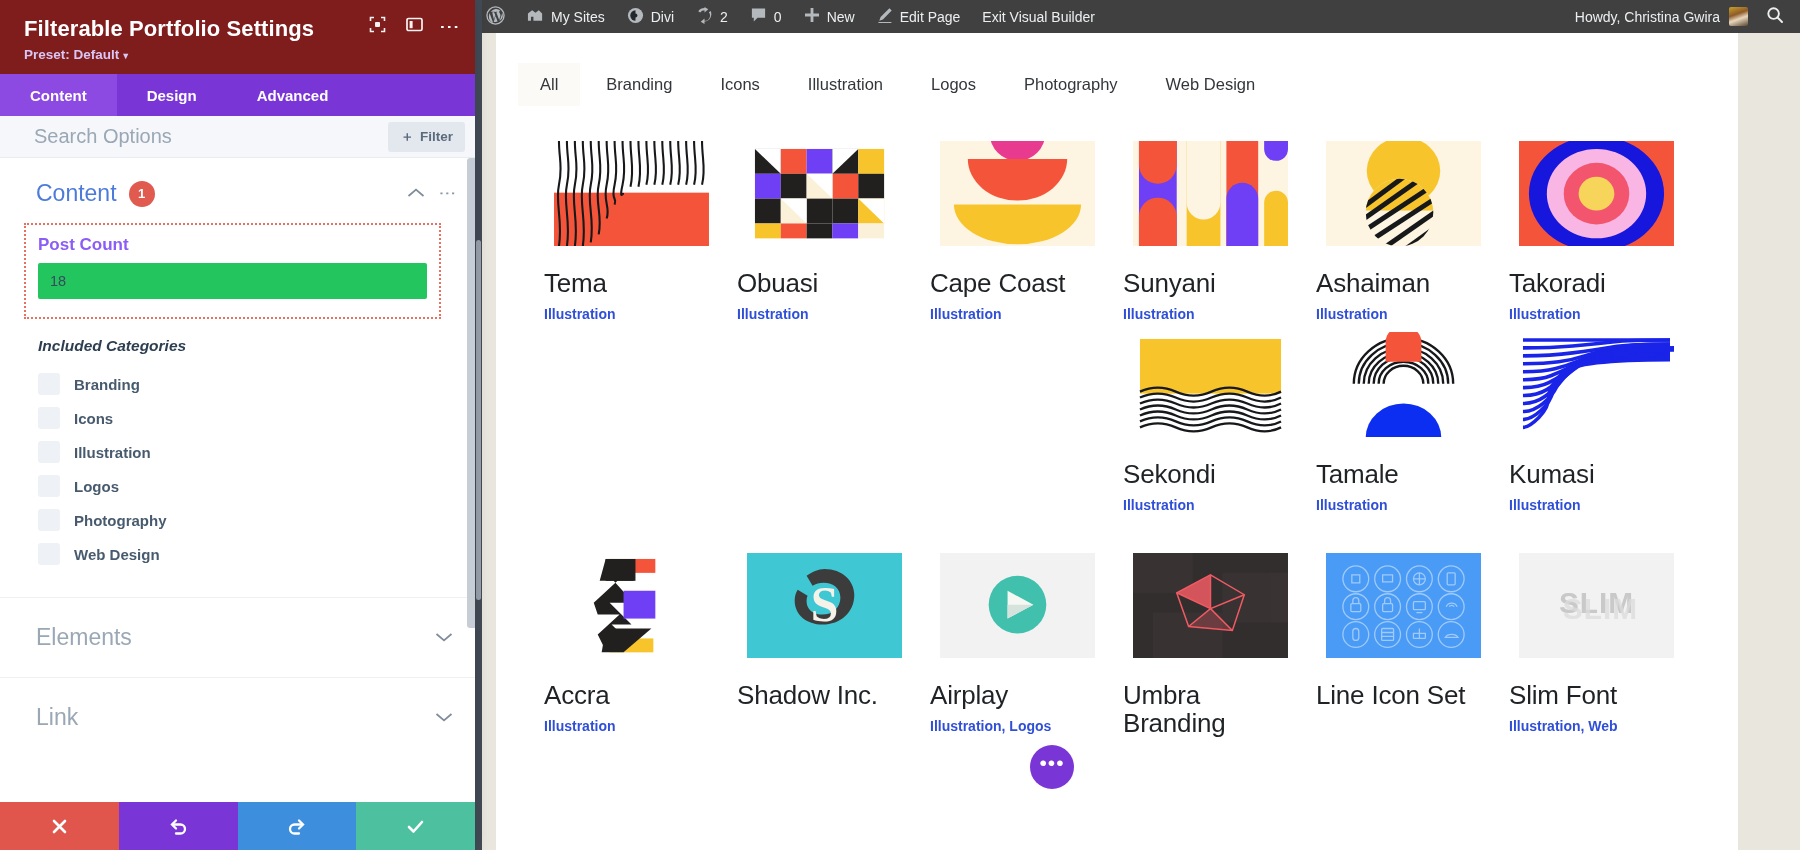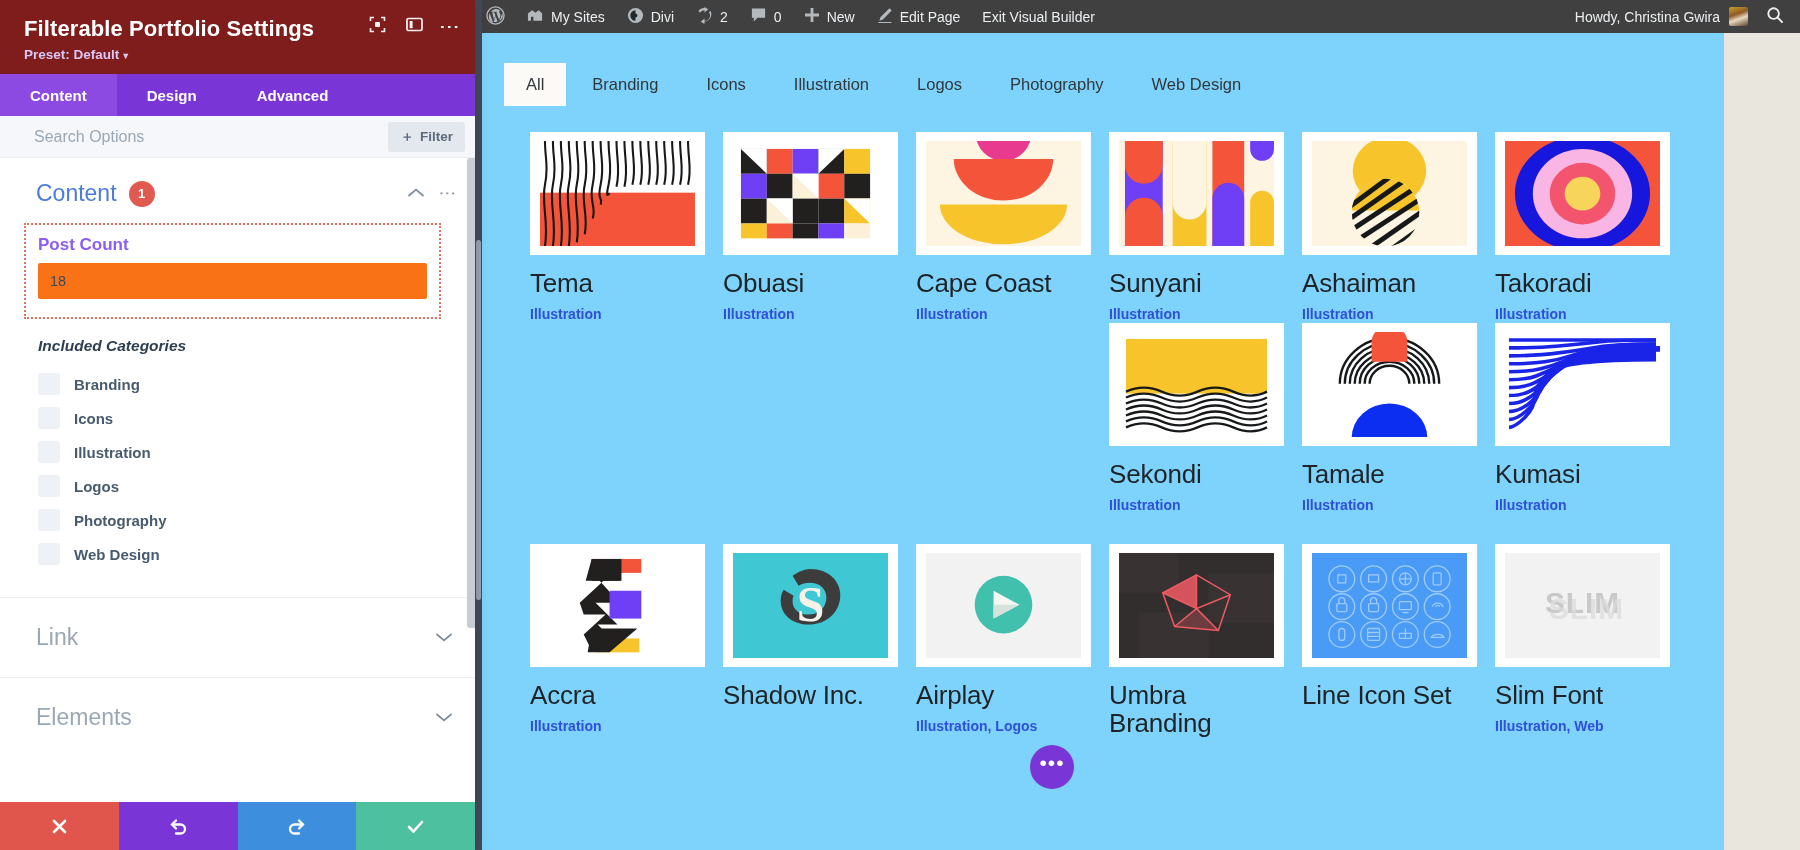--- a/index.html
+++ b/index.html
@@ -56,21 +56,21 @@
   .sp-tab.active { background: #8c4ae2; }
 
   .sp-search {
     height: 42px; background: #f5f7fa;
     border-bottom: 1px solid #e9edf2;
     display: flex; align-items: center; padding: 0 10px 0 34px;
     position: relative;
   }
   .sp-search input {
     flex: 1; border: 0; background: transparent; outline: none;
-    font-size: 16px; color: #6b7a8d;
+    font-size: 20px; color: #6b7a8d;
     font-family: "Liberation Sans", sans-serif;
   }
   .sp-search input::placeholder { color: #9aa7b5; }
   .sp-filter-btn {
     background: #e3e8ef; color: #5b6a7c;
     border-radius: 3px; padding: 6px 12px;
     font-size: 13.5px; font-weight: 600;
     display: flex; align-items: center; gap: 6px; cursor: pointer;
   }
 
@@ -109,21 +109,21 @@
 
   .field-highlight {
     margin: 0 34px 0 24px;
     border: 2px dotted #e8705f;
     padding: 10px 12px 18px 12px;
   }
   .field-label {
     font-size: 17px; color: #8b5cf6; font-weight: 700; margin-bottom: 8px;
   }
   .text-input {
-    width: 100%; background: #f97316; border: 0; outline: none;
+    width: 100%; background: #22c55e; border: 0; outline: none;
     padding: 10px 12px; font-size: 14.5px; color: #3a4a5c;
     font-family: "Liberation Sans", sans-serif; border-radius: 2px;
   }
 
   .cat-block { padding: 18px 24px 26px 38px; }
   .cat-head {
     font-size: 15.5px; color: #2c3e50; font-weight: 700; margin-bottom: 12px; font-style: italic;
   }
   .cat-row {
     display: flex; align-items: center; gap: 14px;
@@ -176,23 +176,23 @@
   }
   .wp-avatar {
     width: 19px; height: 19px; border-radius: 2px;
     background: linear-gradient(160deg,#c9a227 0%,#8e5b2a 38%,#e8d7bd 60%,#5b4530 100%);
     flex: 0 0 auto;
   }
   .wp-search-ic { padding: 0 16px 0 6px; cursor: pointer; }
 
   
   .canvas {
-    position: absolute; left: 482px; top: 33px;
+    position: absolute; left: 496px; top: 33px;
     width: 1242px; height: 817px;
-    background: #7dd3fc; overflow: hidden;
+    background: #ffffff; overflow: hidden;
   }
   .filters {
     display: flex; align-items: center; gap: 4px;
     padding: 30px 0 0 22px;
   }
   .filter {
     padding: 12px 22px; font-size: 16.5px; color: #33373b;
     cursor: pointer; white-space: nowrap; font-weight: 400;
   }
   .filter.active { background: #fbfaf6; }
@@ -316,32 +316,32 @@
             <span class="cat-box"></span>
             <span class="cat-label">Photography</span>
           </div>
           <div class="cat-row">
             <span class="cat-box"></span>
             <span class="cat-label">Web Design</span>
           </div>
         </div>
 
         <div class="sec-head collapsed">
-          <span class="sec-title">Link</span>
+          <span class="sec-title">Elements</span>
           <span class="right-icons">
             <span class="chev">
               <svg width="18" height="12" viewBox="0 0 18 12" fill="none" stroke="#7f8c9b" stroke-width="1.7">
                   <path d="M1.5 3 9 9.5 16.5 3"></path>
                 </svg>
             </span>
           </span>
         </div>
 
         <div class="sec-head collapsed">
-          <span class="sec-title">Elements</span>
+          <span class="sec-title">Link</span>
           <span class="right-icons">
             <span class="chev">
               <svg width="18" height="12" viewBox="0 0 18 12" fill="none" stroke="#7f8c9b" stroke-width="1.7">
                   <path d="M1.5 3 9 9.5 16.5 3"></path>
                 </svg>
             </span>
           </span>
         </div>
 
       </div>

